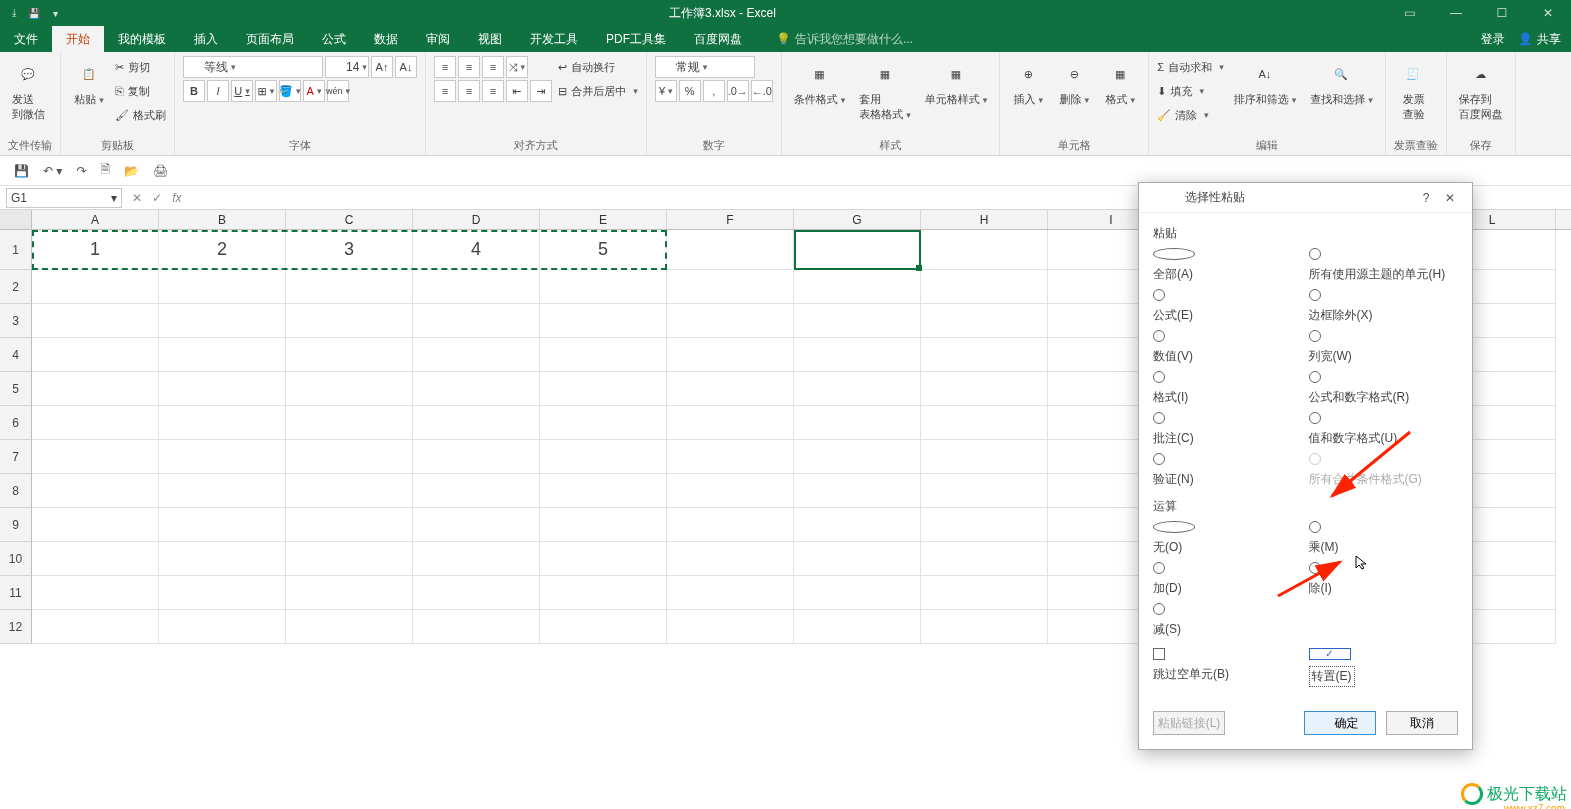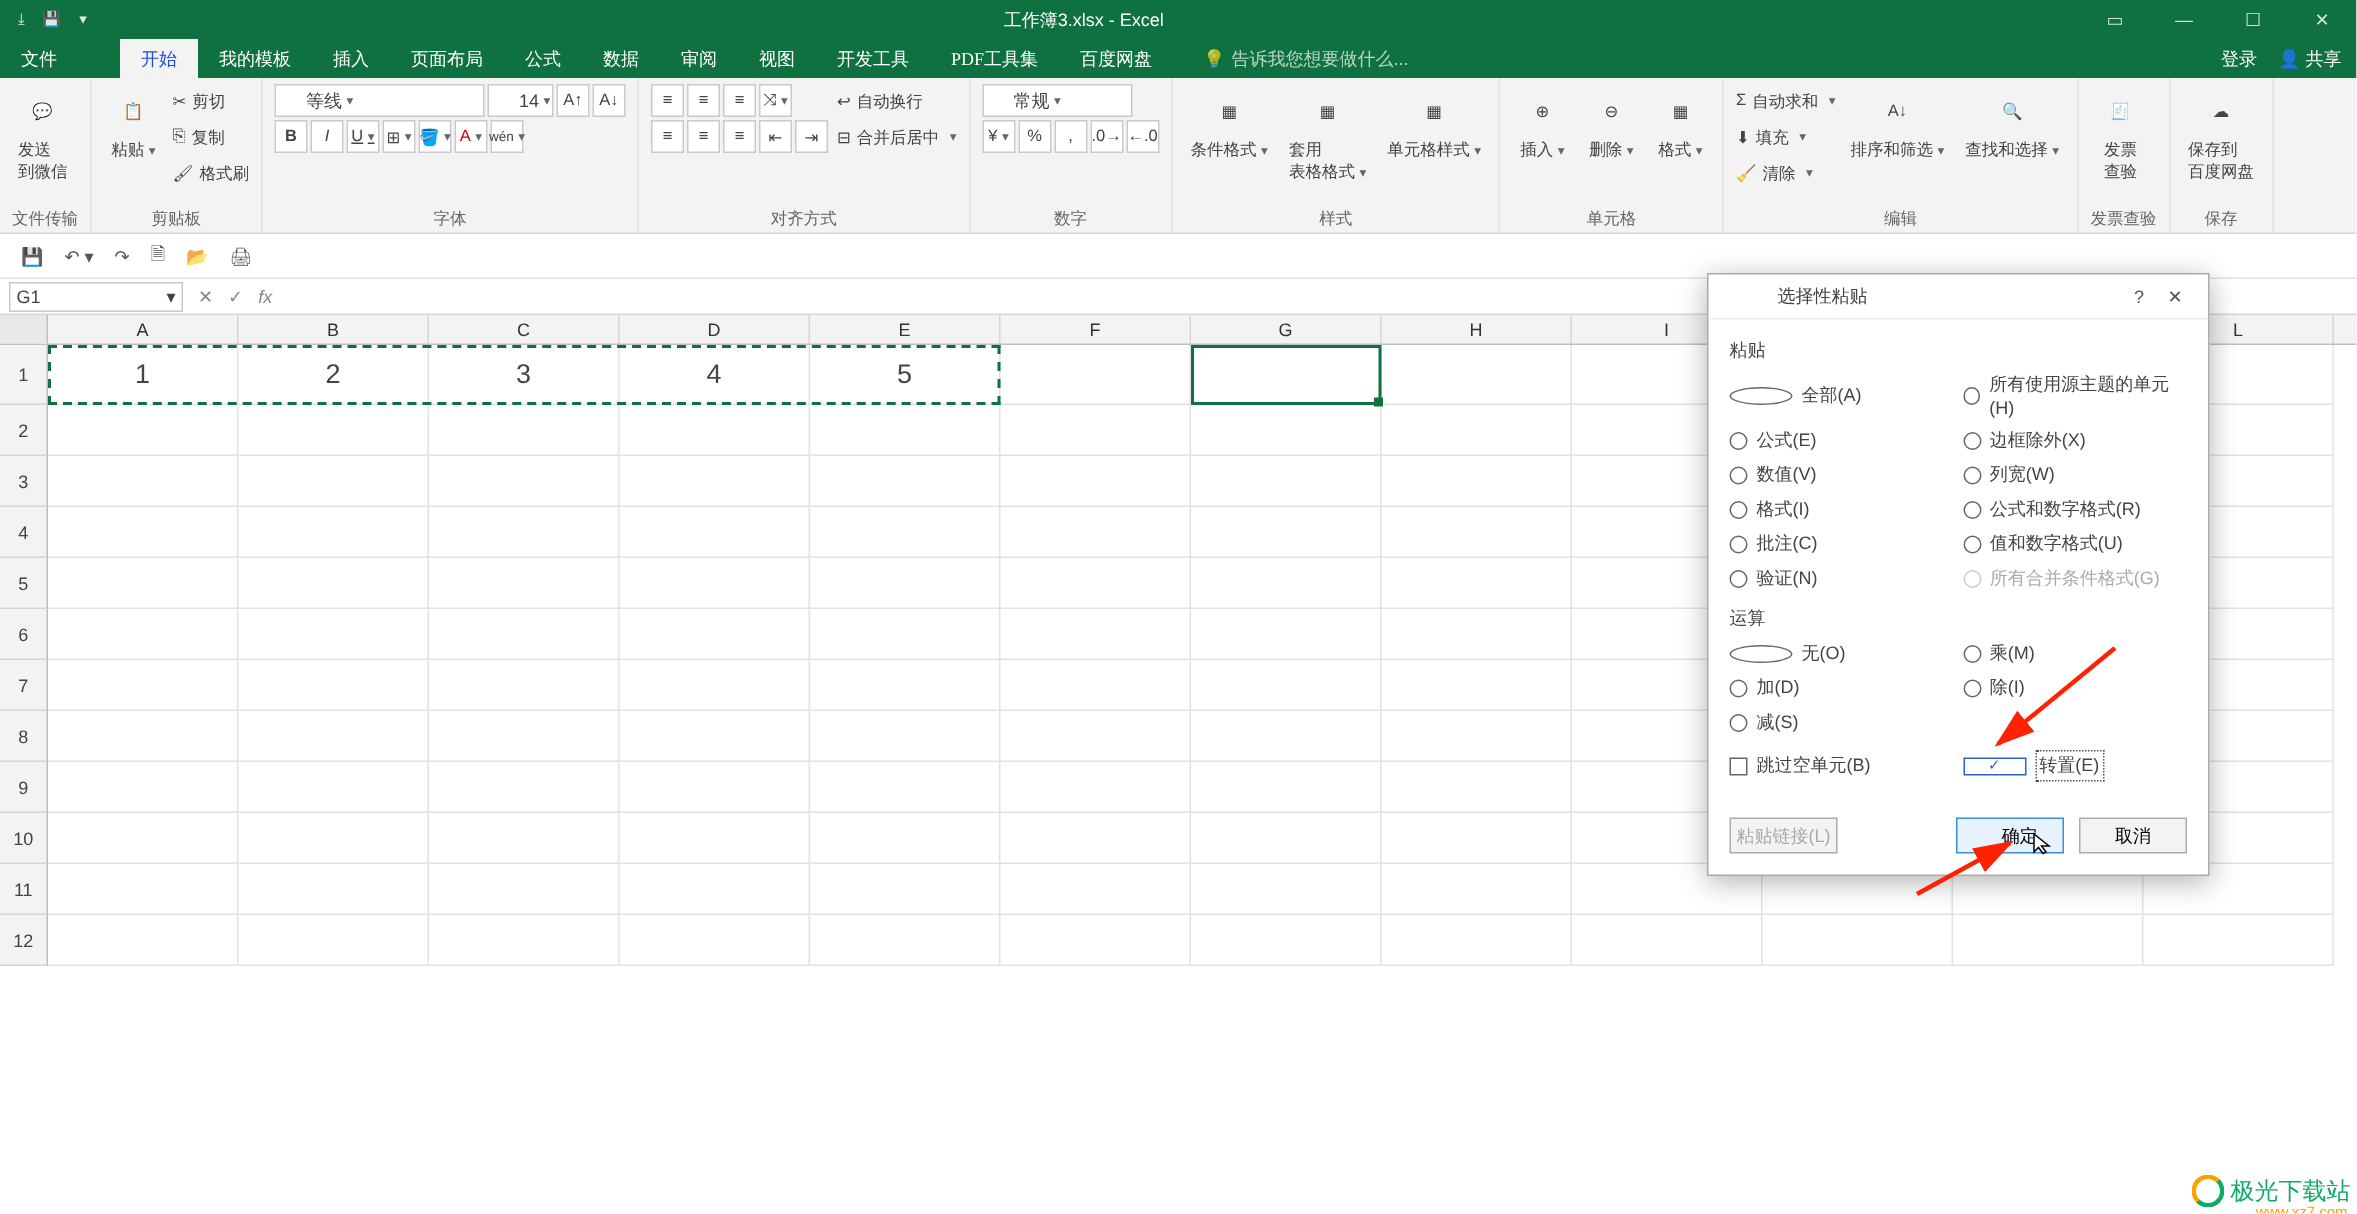--- a/index.html
+++ b/index.html
@@ -8,22 +8,22 @@
 
 .titlebar { height: 26px; background: #0f7040; display: flex; align-items: center; color: #fff; }
 .titlebar .left-controls { display: flex; align-items: center; gap: 12px; padding-left: 12px; }
 .titlebar .left-controls span { font-size: 10px; opacity: 0.85; }
 .titlebar .title { flex: 1; text-align: center; font-size: 12px; }
 .titlebar .win-controls { display: flex; }
 .titlebar .win-controls div { width: 46px; height: 26px; display:flex; align-items:center; justify-content:center; opacity: 0.8; }
 
 
 .ribbon-tabs { height: 26px; background: #0f7040; display: flex; align-items: center; color: #fff; font-size: 12px; }
-.ribbon-tabs .tab { padding: 0 14px; height: 26px; display:flex; align-items:center; cursor: pointer; font-family: Liberation Serif, serif; }
-.ribbon-tabs .tab.active { background: #f3f3f3; color: #1d4ed8; margin-left: 28px; }
+.ribbon-tabs .tab { padding: 0 14px; height: 26px; display:flex; align-items:center; cursor: pointer; }
+.ribbon-tabs .tab.active { background: #f3f3f3; color: #c2410c; }
 .ribbon-tabs .tell-me { margin-left: 20px; opacity: 0.7; display:flex; align-items:center; gap:4px; }
 .ribbon-tabs .right-area { margin-left: auto; display:flex; align-items:center; gap:14px; padding-right: 10px; }
 
 
 .ribbon { height: 104px; background: #f3f3f3; border-bottom: 1px solid #d5d5d5; display: flex; }
 .group { border-right: 1px solid #e1e1e1; padding: 4px 8px 2px 8px; display:flex; flex-direction:column; justify-content:space-between; }
 .group-label { text-align:center; font-size: 11px; color:#666; padding-top:2px; }
 .group-content { display:flex; align-items:flex-start; gap: 6px; }
 .big-btn { display:flex; flex-direction:column; align-items:center; justify-content:center; gap:2px; padding: 2px 4px; font-size:11px; }
 .big-btn .ic { width:32px; height:32px; display:flex; align-items:center; justify-content:center; }
@@ -58,21 +58,21 @@
 .active-cell::after { content:""; position:absolute; right:-3px; bottom:-3px; width:6px; height:6px; background:#0f7040; }
 
 
 .dialog { position:absolute; left:1138px; top:182px; width:335px; background:#fff; border:1px solid #aaa; box-shadow:0 4px 18px rgba(0,0,0,0.3); font-size:12px; }
 .dlg-title { height:30px; display:flex; align-items:center; padding:0 10px; border-bottom:1px solid #eee; }
 .dlg-title .t { flex:1;margin-left:36px; }
 .dlg-title .hlp, .dlg-title .cls { width:24px; text-align:center; color:#555; }
 .dlg-body { padding:8px 14px 4px 14px; }
 .dlg-section { font-size:12px; margin: 4px 0 6px 0; }
 .opt-grid { display:grid; grid-template-columns: 1fr 1fr; gap:6px 6px; margin-bottom:10px; }
-.opt { display:flex; align-items:center; gap:6px; font-size:12px; }
+.opt { display:flex; align-items:flex-start; gap:6px; font-size:12px;flex-direction:column; }
 .opt.disabled { color:#aaa; }
 .radio { width:12px; height:12px; border:1px solid #666; border-radius:50%; display:inline-flex; align-items:center; justify-content:center; }
 .radio.sel::after { content:""; width:6px; height:6px; background:#333; border-radius:50%; }
 .chk { width:12px; height:12px; border:1px solid #666; display:inline-flex; align-items:center; justify-content:center; font-size:10px; line-height:10px; }
 .chk.sel { border-color:#2a63c4; color:#2a63c4; }
 .chk.sel::after { content:"✓"; }
 .dlg-footer { display:flex; justify-content:flex-end; gap:10px; padding:10px 14px 14px; }
 .dlg-footer button { width:72px; height:24px; border:1px solid #adadad; background:#f3f3f3; font-size:12px; }
 .dlg-footer button.primary { border-color:#3a8fd6; background:#e8f2fc;padding-left:13px; }
 .dlg-footer button.disabled { color:#aaa; }

